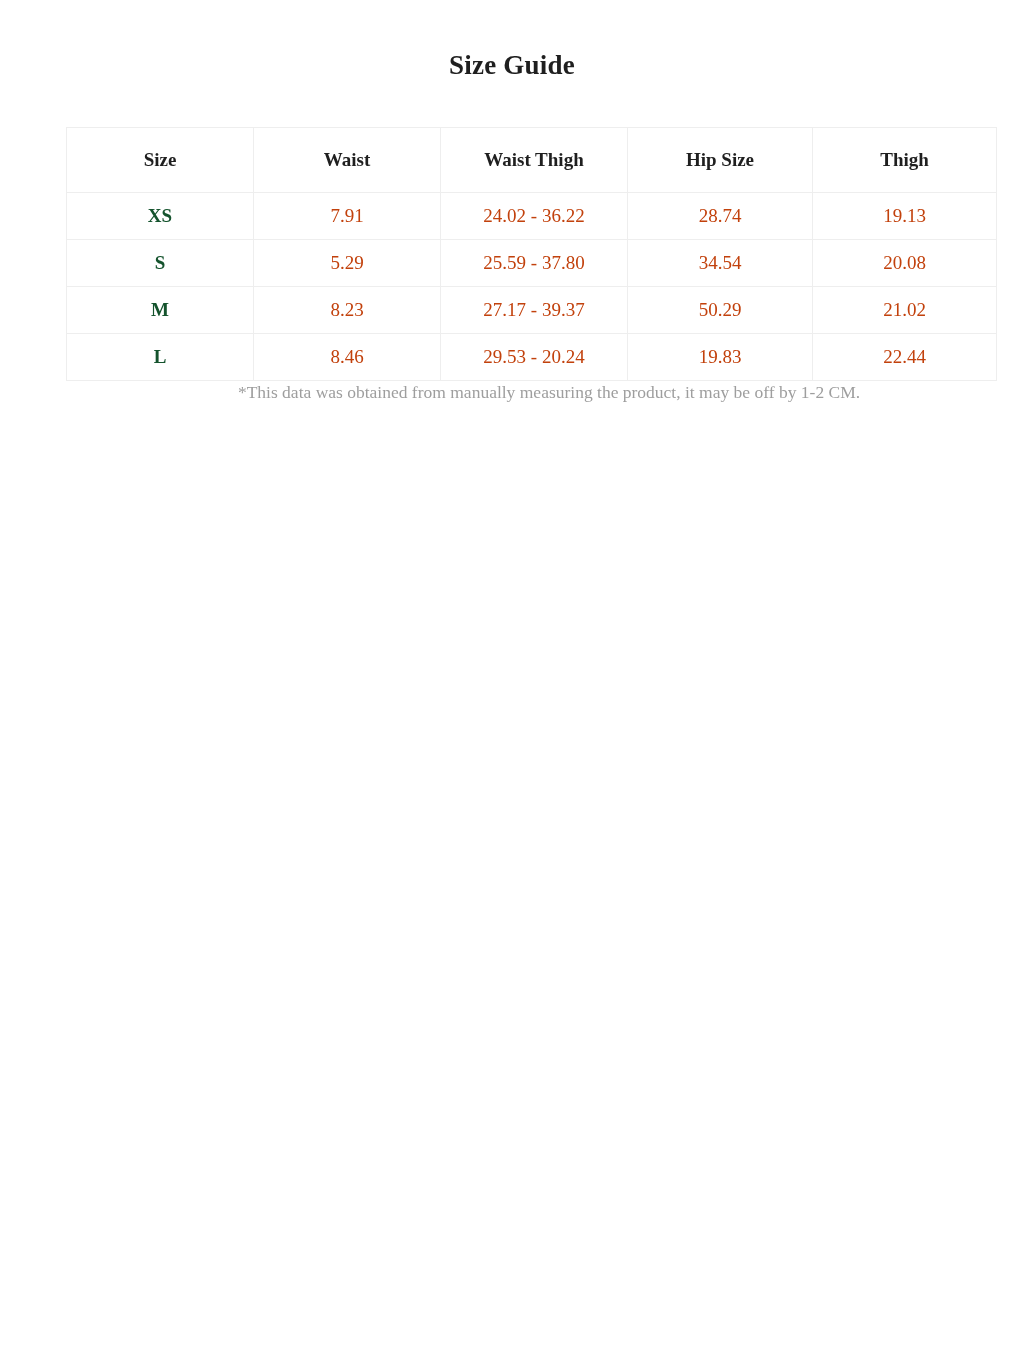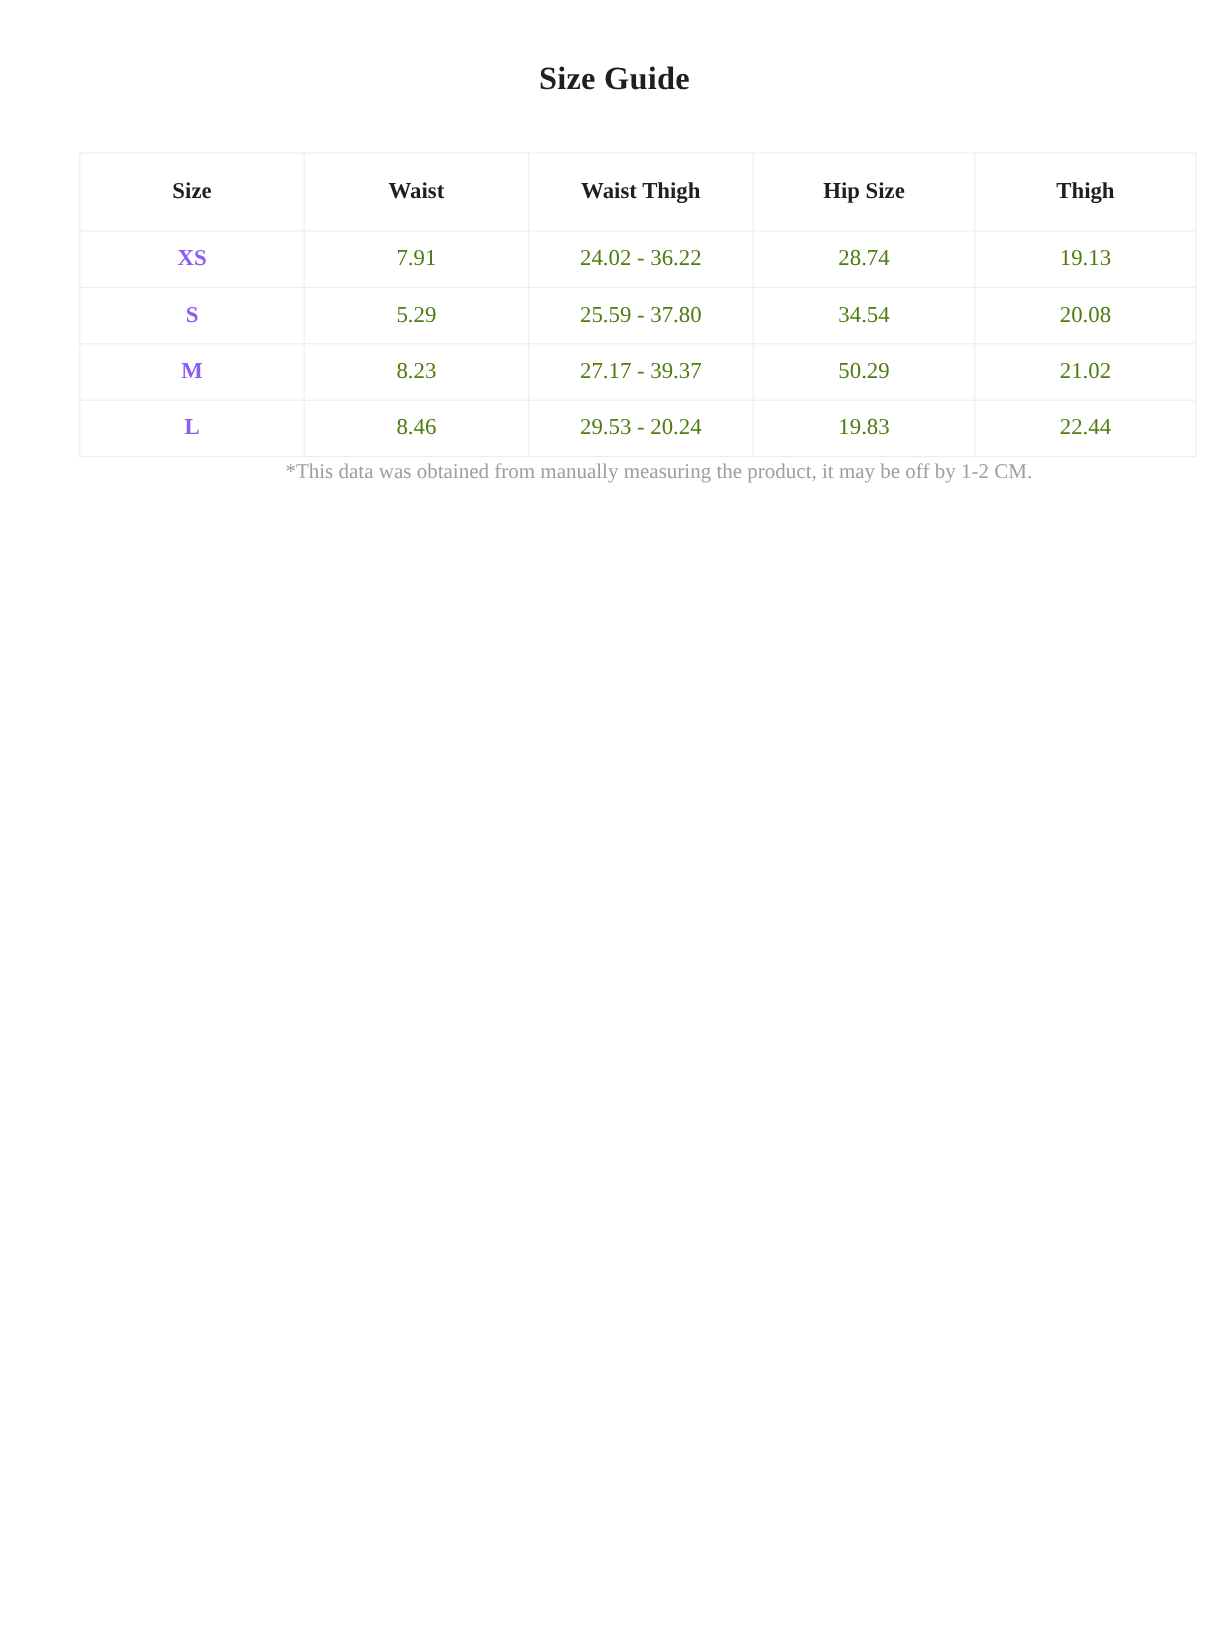--- a/index.html
+++ b/index.html
@@ -56,25 +56,25 @@
   }
   table.size-table th {
     font-size: 19px;
     font-weight: bold;
     color: #1f1f1f;
     height: 64px;
   }
   table.size-table td {
     font-size: 19px;
     font-weight: normal;
-    color: #4d7c0f;
+    color: #c2410c;
   }
   table.size-table td.size-cell {
     font-weight: bold;
-    color: #8b5cf6;
+    color: #14532d;
   }
   col.c-size   { width: 187px; }
   col.c-length { width: 187px; }
   col.c-waist  { width: 187px; }
   col.c-hip    { width: 185px; }
   col.c-thigh  { width: 184px; }
   .footnote {
     position: absolute;
     top: 382px;
     left: 0;

